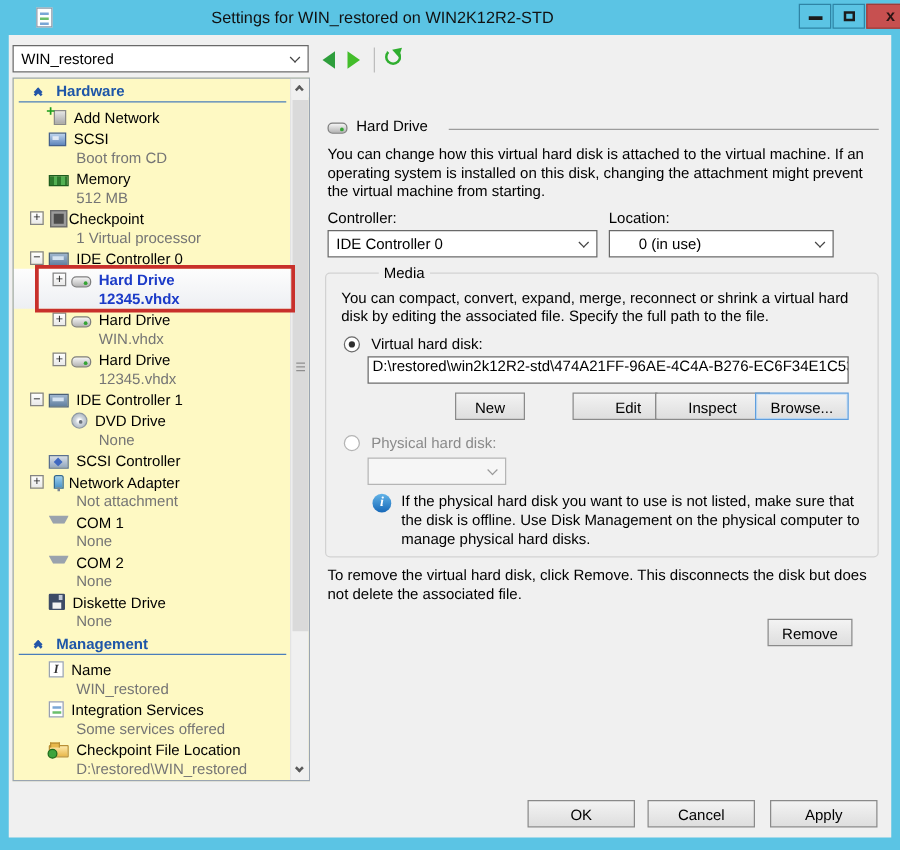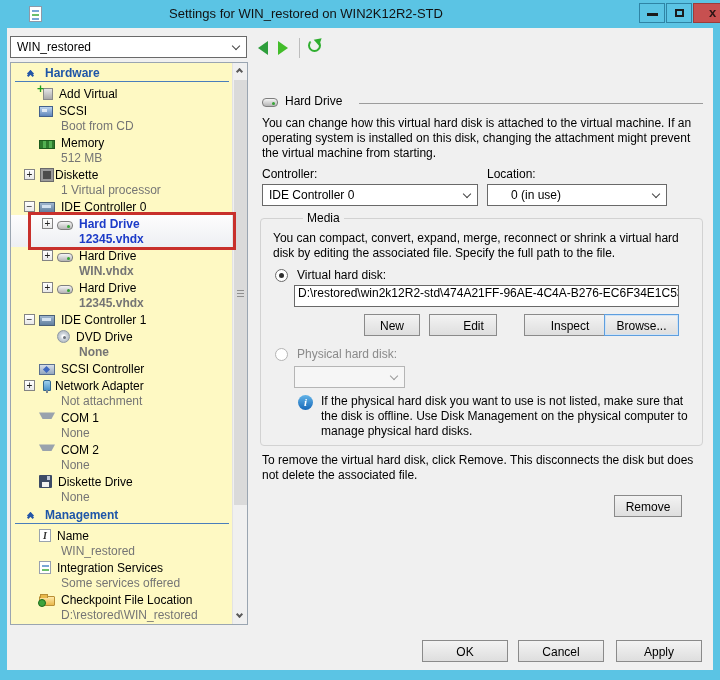--- a/index.html
+++ b/index.html
@@ -48,21 +48,21 @@
               transform:rotate(45deg);margin:0 auto -3px auto;}
   .sb-entry{position:relative;}
   .sb-row{display:flex;align-items:center;height:17px;padding-left:13px;cursor:default;}
   .sb-row.ind1{padding-left:31px;}
   .exp{flex:none;width:11px;height:11px;margin-right:4px;border:1px solid #848484;
        background:linear-gradient(#fff,#e9e9e9);font-size:10px;line-height:9px;text-align:center;color:#222;}
   .exp-spacer{flex:none;width:15px;height:11px;}
   .sb-icon{flex:none;width:16px;height:14px;margin-right:6px;position:relative;}
   .sb-label{white-space:nowrap;color:#000;}
   .sb-sub{height:15px;line-height:14px;padding-left:50px;color:#757575;white-space:nowrap;}
-  .sb-sub.ind1{padding-left:68px;font-weight:bold;}
+  .sb-sub.ind1{padding-left:68px;}
   .sb-entry.selected .sb-label,.sb-entry.selected .sb-sub{color:#1C3BC8;font-weight:bold;}
   .sb-entry.selected{background:linear-gradient(#fdfdfd,#edeff3);}
   .annotation{position:absolute;left:17px;top:-3px;width:208px;height:38px;border:3px solid #C8302B;
               pointer-events:none;z-index:6;}
   
   .ic-add-hardware{background:linear-gradient(#e6e6e6,#a9a9a9);border:1px solid #8a8a8a;width:10px;height:12px;margin-left:4px;}
   .ic-add-hardware::before{content:"+";position:absolute;left:-7px;top:-7px;color:#1e9e1e;font-weight:bold;font-size:12px;}
   .ic-bios{background:linear-gradient(#bcd3ee,#5f86bb);border:1px solid #44618c;width:14px;height:11px;margin-top:1px;}
   .ic-bios::after{content:"";position:absolute;left:2px;top:2px;width:5px;height:3px;background:rgba(255,255,255,.7);}
   .ic-memory{background:repeating-linear-gradient(90deg,#2d7a2d 0 3px,#52b052 3px 6px);
@@ -127,21 +127,21 @@
   .radio{position:absolute;width:13px;height:13px;border-radius:50%;border:1px solid #6a6a6a;background:#fff;}
   .radio.checked::after{content:"";position:absolute;left:3px;top:3px;width:5px;height:5px;border-radius:50%;background:#2f2f2f;}
   .radio.disabled{border-color:#b4b4b4;}
   .r1{left:14px;top:50px;}
   .r1-label{position:absolute;left:36px;top:49px;}
   .path-field{position:absolute;left:33px;top:66px;width:385px;height:22px;border:1px solid #696969;background:#fff;
               font-size:12px;padding:0 3px;white-space:nowrap;overflow:hidden;}
   .btn{position:absolute;height:22px;border:1px solid #8a8a8a;background:linear-gradient(#f3f3f3,#dedede);
        font-size:12px;text-align:center;line-height:20px;cursor:default;}
   .btn-new{left:103px;top:95px;width:56px;}
-  .btn-edit{left:168px;top:95px;width:68px;padding-left:27px;}
+  .btn-edit{left:197px;top:95px;width:68px;padding-left:27px;}
   .btn-inspect{left:263px;top:95px;width:92px;}
   .btn-browse{left:343px;top:95px;width:75px;border-color:#5e9ede;box-shadow:inset 0 0 0 1px #cfe3f6;}
   .r2{left:14px;top:129px;}
   .r2-label{position:absolute;left:36px;top:128px;color:#8a8a8a;}
   .combo-physical{left:33px;top:147px;width:111px;}
   .info-icon{position:absolute;left:37px;top:176px;width:15px;height:15px;border-radius:50%;
              background:linear-gradient(#63b4e8,#1668b8);color:#fff;text-align:center;
              font:italic bold 11px "Liberation Serif",serif;line-height:15px;}
   .info-text{position:absolute;left:60px;top:175px;width:376px;}
   .remove-text{position:absolute;left:6px;top:391px;width:448px;}
@@ -189,21 +189,21 @@
             <span class="dbl-chev">
               <i></i>
               <i></i>
             </span>
             <span>Hardware</span>
           </div>
           <div class="sb-entry">
             <div class="sb-row">
               <span class="exp-spacer"></span>
               <span class="sb-icon ic-add-hardware"></span>
-              <span class="sb-label">Add Virtual</span>
+              <span class="sb-label">Add Network</span>
             </div>
           </div>
           <div class="sb-entry">
             <div class="sb-row">
               <span class="exp-spacer"></span>
               <span class="sb-icon ic-bios"></span>
               <span class="sb-label">SCSI</span>
             </div>
             <div class="sb-sub">Boot from CD</div>
           </div>
@@ -212,21 +212,21 @@
               <span class="exp-spacer"></span>
               <span class="sb-icon ic-memory"></span>
               <span class="sb-label">Memory</span>
             </div>
             <div class="sb-sub">512 MB</div>
           </div>
           <div class="sb-entry">
             <div class="sb-row">
               <span class="exp">+</span>
               <span class="sb-icon ic-processor"></span>
-              <span class="sb-label">Diskette</span>
+              <span class="sb-label">Checkpoint</span>
             </div>
             <div class="sb-sub">1 Virtual processor</div>
           </div>
           <div class="sb-entry">
             <div class="sb-row">
               <span class="exp">−</span>
               <span class="sb-icon ic-ide-controller"></span>
               <span class="sb-label">IDE Controller 0</span>
             </div>
           </div>

